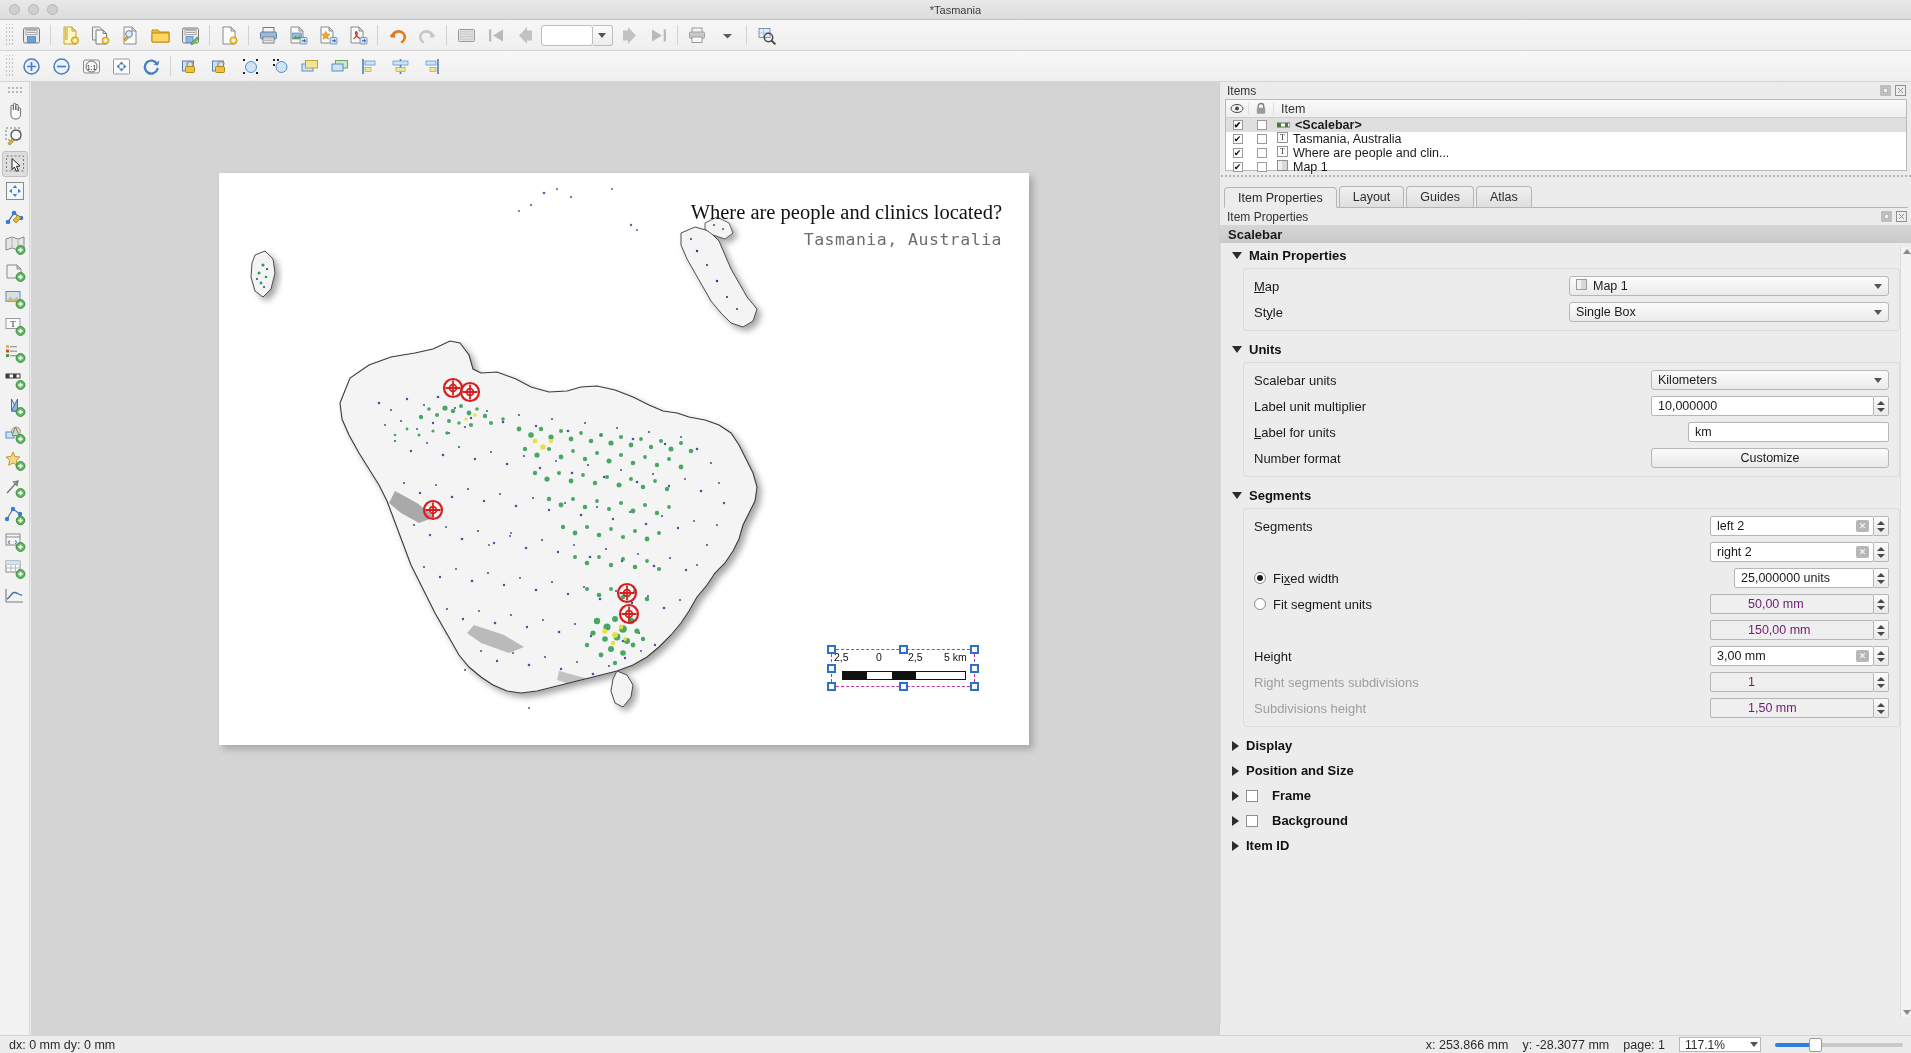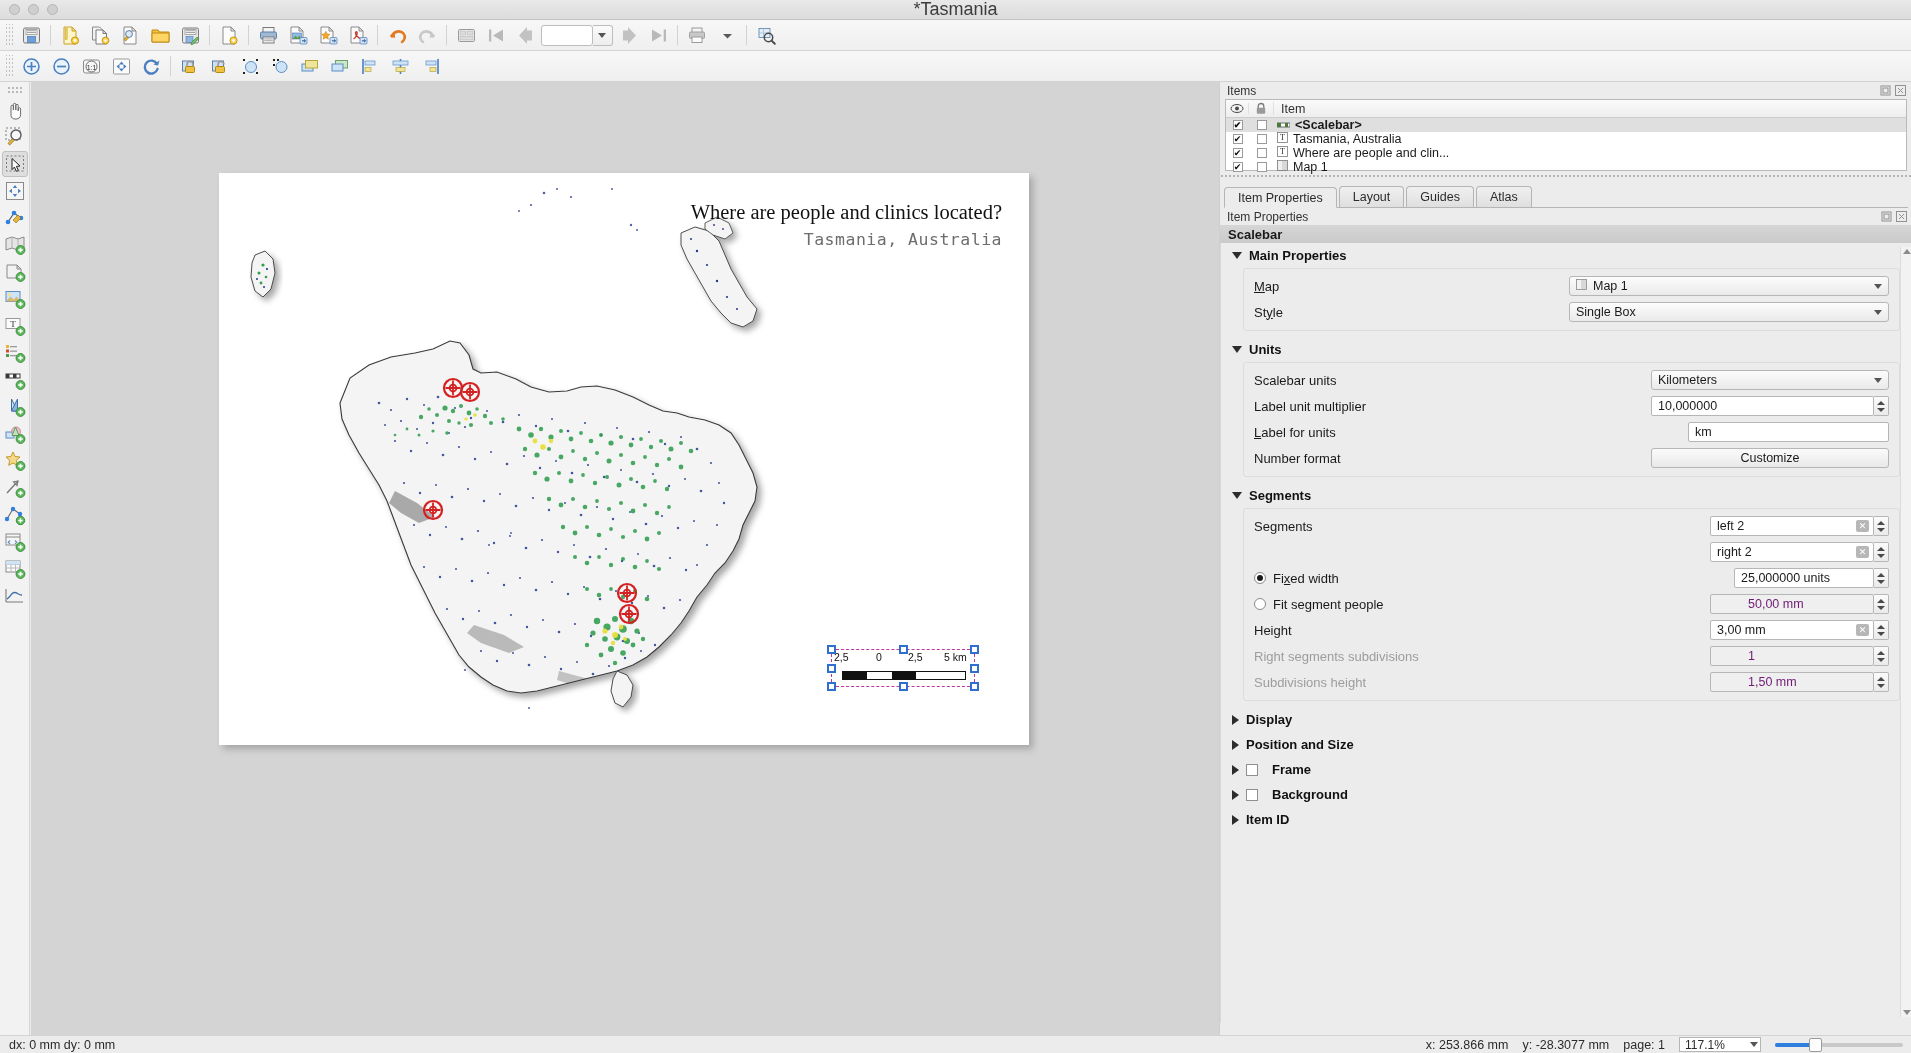--- a/index.html
+++ b/index.html
@@ -21,21 +21,21 @@
     position: absolute; left: 0; top: 0; width: 1911px; height: 20px;
     background: linear-gradient(#e9e9e9, #dcdcdc);
     border-bottom: 1px solid #c2c2c2;
     display: flex; align-items: center;
   }
   .traffic { display: flex; gap: 8px; padding-left: 9px; }
   .tl { width: 11px; height: 11px; border-radius: 50%;
         background: #cfcfcf; border: 1px solid #b6b6b6; }
   #titlebar .t-title {
     position: absolute; left: 0; right: 0; text-align: center;
-    font-size: 18px; color: #3c3c3c; font-weight: 400;
+    font-size: 11px; color: #3c3c3c; font-weight: 400;
   }
 
   
   .toolbar {
     position: absolute; left: 0; width: 1911px;
     background: linear-gradient(#f7f7f7, #efefef);
     border-bottom: 1px solid #d3d3d3;
     display: flex; align-items: center;
   }
   #toolbar1 { top: 20px; height: 31px; }
@@ -1409,24 +1409,36 @@
                 <span class="tv">25,000000 units</span>
               </span>
               <span class="spin">
                   <i class="up"></i>
                   <i class="dn"></i>
                 </span>
             </span>
           </div>
           <div class="frow">
             <span class="radio"></span>
-            <span class="flabel">Fit segment people</span>
+            <span class="flabel">Fit segment units</span>
             <span class="ctl">
               <span class="textbox dis" style="width:164px">
                 <span class="tv">50,00 mm</span>
+              </span>
+              <span class="spin">
+                  <i class="up"></i>
+                  <i class="dn"></i>
+                </span>
+            </span>
+          </div>
+          <div class="frow">
+            <span class="flabel">&nbsp;</span>
+            <span class="ctl">
+              <span class="textbox dis" style="width:164px">
+                <span class="tv">150,00 mm</span>
               </span>
               <span class="spin">
                   <i class="up"></i>
                   <i class="dn"></i>
                 </span>
             </span>
           </div>
           <div class="frow">
             <span class="flabel">Height</span>
             <span class="ctl">

